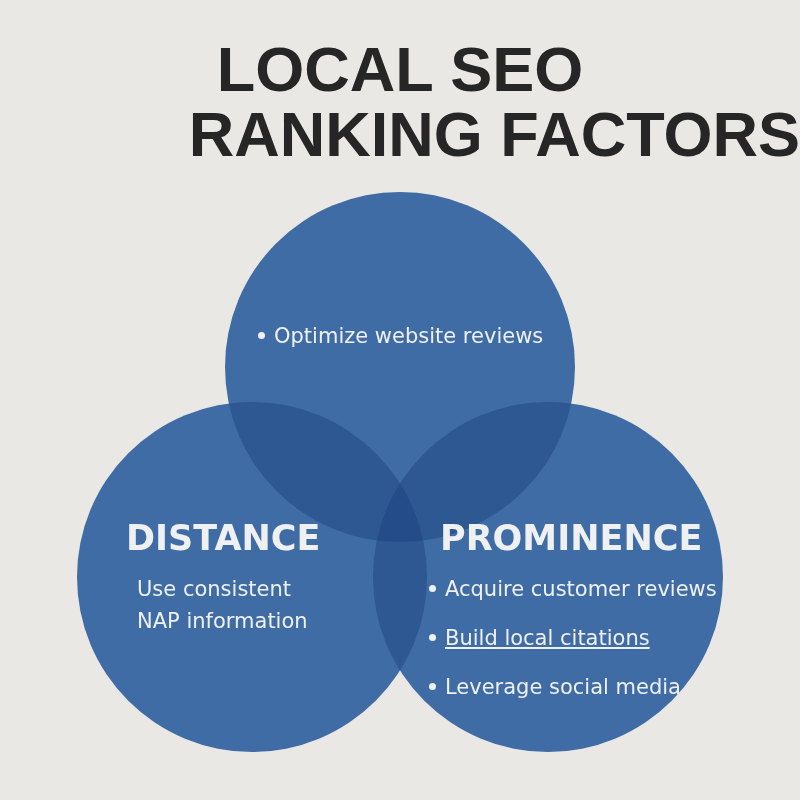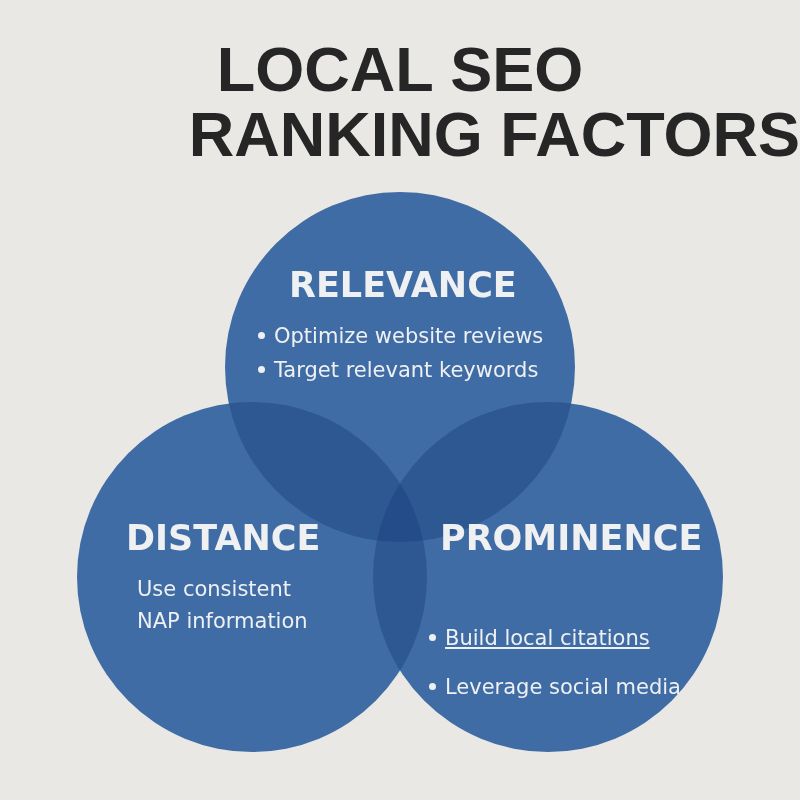--- a/index.html
+++ b/index.html
@@ -110,33 +110,32 @@
       <circle cx="548" cy="577" r="175" fill="#2d5892"></circle>
     </g>
 
     <g clip-path="url(#clip-top)">
       <g clip-path="url(#clip-left)">
         <circle cx="548" cy="577" r="175" fill="#244c88"></circle>
       </g>
     </g>
   </svg>
 
-  <div class="label heading" style="left:289px; top:268px;">RELEVANCE</div>
   <div class="label body-line line-row" style="left:258px; top:326px;">
     <span class="bullet"></span><span>Optimize website reviews</span>
-  </div>
-  <div class="label body-line line-row" style="left:258px; top:360px;">
-    <span class="bullet"></span><span>Target relevant keywords</span>
   </div>
 
   <div class="label heading" style="left:126px; top:521px;">DISTANCE</div>
   <div class="label body-line line-row" style="left:137px; top:579px;">Use consistent</div>
   <div class="label body-line line-row" style="left:137px; top:611px;">NAP information</div>
 
   <div class="label heading" style="left:440px; top:521px;">PROMINENCE</div>
+  <div class="label body-line line-row" style="left:429px; top:579px;">
+    <span class="bullet"></span><span>Acquire customer reviews</span>
+  </div>
   <div class="label body-line line-row" style="left:429px; top:628px;text-decoration:underline;">
     <span class="bullet"></span><span>Build local citations</span>
   </div>
   <div class="label body-line line-row" style="left:429px; top:677px;">
     <span class="bullet"></span><span>Leverage social media</span>
   </div>
 
 </div>
 
 </body></html>

